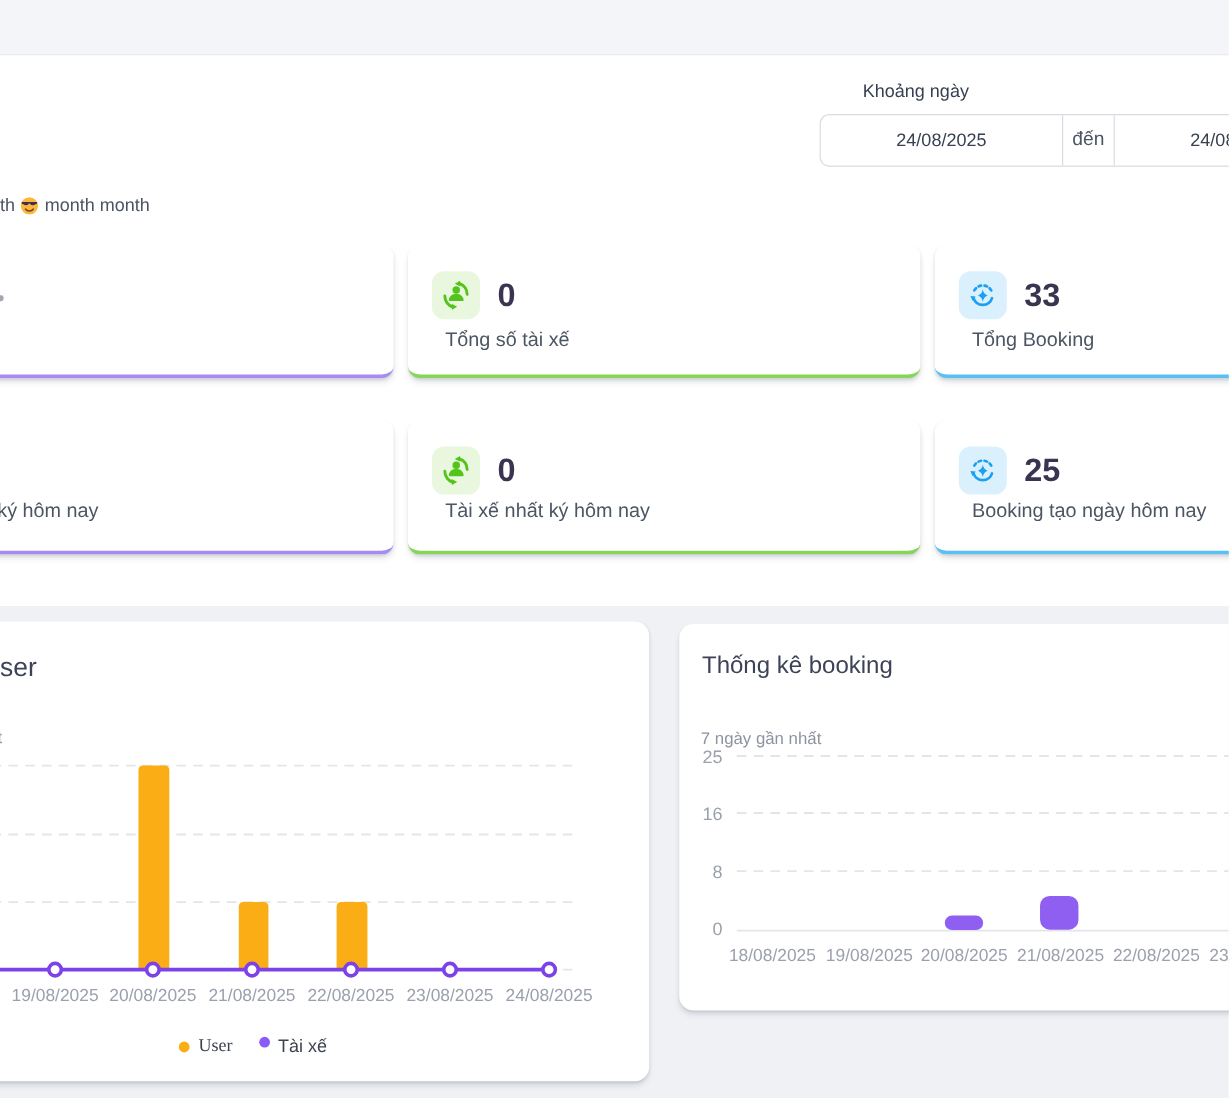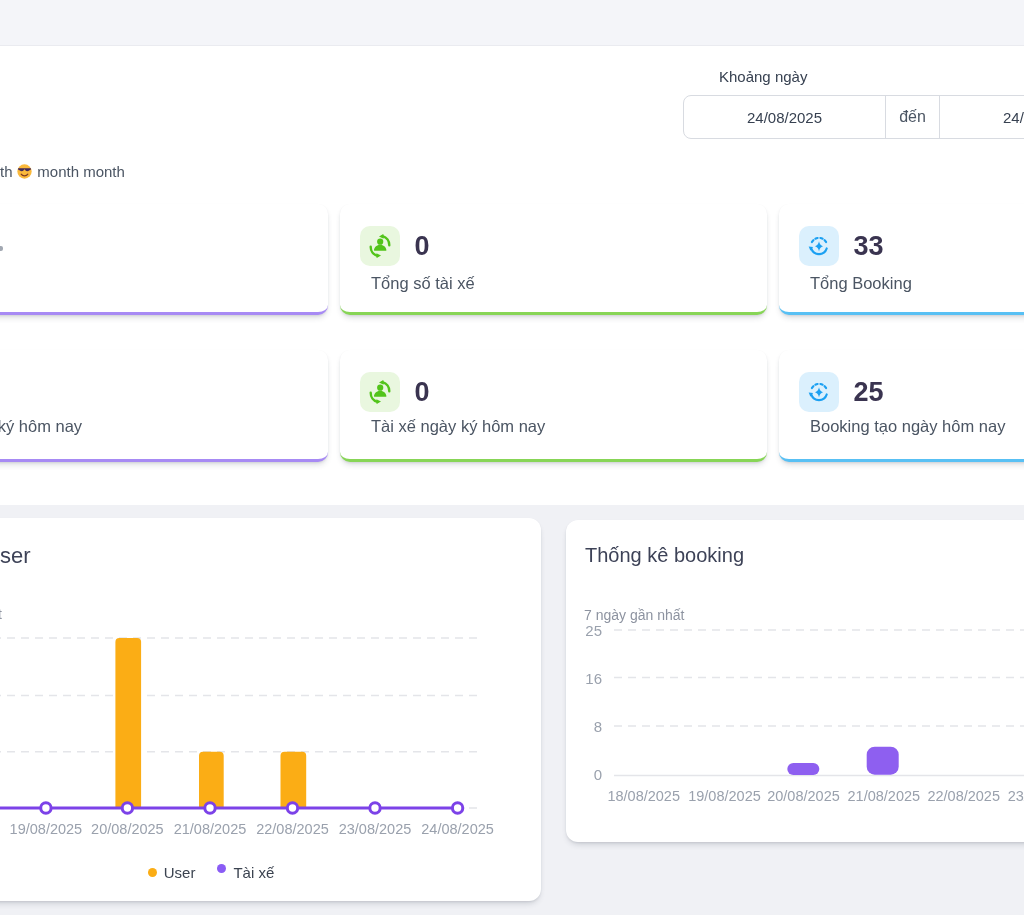--- a/index.html
+++ b/index.html
@@ -30,21 +30,21 @@
     <circle cx="9" cy="9" r="8.6" fill="#fbb93b"></circle>
     <path d="M1.2 5.2 L16.8 5.2 L16.3 7.2 L14.9 7.5 A3.3 2.9 0 0 1 9.9 7.5 L9.6 6.6 L8.4 6.6 L8.1 7.5 A3.3 2.9 0 0 1 3.1 7.5 L1.7 7.2 Z" fill="#432a59"></path>
     <path d="M5 12.2 A4.6 4 0 0 0 13 12.2" stroke="#803c22" stroke-width="1.4" fill="none" stroke-linecap="round"></path>
   </svg>
   <span>month month</span>
 </div>
 
 <div class="abs" style="left:683px; top:68px; font-size:15px; font-weight:500; color:#374151;margin-left:36px;">Khoảng ngày</div>
 <div class="abs" style="left:683px; top:95px; height:44px; display:flex; border:1px solid #d8dbe1; border-radius:8px; background:#fff; overflow:hidden;">
   <div style="width:201px; display:flex; align-items:center; justify-content:center; font-size:15px; color:#374151;">24/08/2025</div>
-  <div style="width:55px; display:flex; align-items:center; justify-content:center; font-size:16px; color:#4b5563; border-left:1px solid #d8dbe1; border-right:1px solid #d8dbe1;">đến</div>
+  <div style="width:44px; display:flex; align-items:center; justify-content:center; font-size:16px; color:#4b5563; border-left:1px solid #d8dbe1; border-right:1px solid #d8dbe1;">đến</div>
   <div style="width:201px; display:flex; align-items:center; justify-content:center; font-size:15px; color:#374151;">24/08/2025</div>
 </div>
 
 <div class="abs card statcard" style="left:-99px; top:204px; border-bottom:3px solid #a78af4;">
   <div style="position:absolute; left:99px; top:41.5px; width:2.5px; height:5px; background:#a2a8b2; border-radius:0 2px 2px 0;"></div>
 </div>
 <div class="abs card statcard" style="left:340px; top:204px; border-bottom:3px solid #87d556;">
   <div class="icbox" style="background:#e9f7df;">
     <svg width="26" height="26" viewBox="0 0 26 26">
       <circle cx="13.2" cy="8.7" r="3.1" fill="#52c41a"></circle>
@@ -84,21 +84,21 @@
     <svg width="26" height="26" viewBox="0 0 26 26">
       <circle cx="13.2" cy="8.7" r="3.1" fill="#52c41a"></circle>
       <path d="M13.2 11.7 c3.2 0 5.9 2.3 6.2 5.2 q0.1 0.9 -0.9 0.9 l-10.6 0 q-1 0 -0.9 -0.9 c0.3 -2.9 3 -5.2 6.2 -5.2 z" fill="#52c41a"></path>
       <path d="M15.6 3.1 a9.4 9.4 0 0 1 6.7 9.2" stroke="#52c41a" stroke-width="2.4" fill="none" stroke-linecap="round"></path>
       <path d="M16.4 0.9 l-4.4 2.5 4.6 2.4 z" fill="#52c41a"></path>
       <path d="M10.4 22.9 a9.4 9.4 0 0 1 -6.7 -9.2" stroke="#52c41a" stroke-width="2.4" fill="none" stroke-linecap="round"></path>
       <path d="M9.6 25.1 l4.4 -2.5 -4.6 -2.4 z" fill="#52c41a"></path>
     </svg>
   </div>
   <div class="num">0</div>
-  <div class="lbl" style="top:67px;">Tài xế ngày ký hôm nay</div>
+  <div class="lbl" style="top:67px;">Tài xế nhất ký hôm nay</div>
 </div>
 <div class="abs card statcard" style="left:779px; top:350px; height:112px; border-bottom:3px solid #58c0f4;">
   <div class="icbox" style="background:#dbf0fd;">
     <svg width="26" height="26" viewBox="0 0 26 26">
       <g stroke="#1ba0f2" stroke-width="2.2" fill="none" stroke-linecap="round">
         <path d="M9.45 5.72 A8.1 8.1 0 0 1 11.59 5.02"></path>
         <path d="M14.41 5.02 A8.1 8.1 0 0 1 16.55 5.72"></path>
         <path d="M18.63 7.17 A8.1 8.1 0 0 1 20.08 9.07"></path>
         <path d="M5.92 9.07 A8.1 8.1 0 0 1 7.37 7.17"></path>
         <path d="M5.3 15.5 A8.1 8.1 0 0 0 20.7 15.5"></path>
@@ -137,21 +137,21 @@
   <g class="xlab" text-anchor="middle">
     <text x="144.9" y="316">19/08/2025</text>
     <text x="226.4" y="316">20/08/2025</text>
     <text x="309" y="316">21/08/2025</text>
     <text x="391.5" y="316">22/08/2025</text>
     <text x="474" y="316">23/08/2025</text>
     <text x="556.6" y="316">24/08/2025</text>
   </g>
 </svg>
 <div class="abs" style="left:-99px; top:864px; width:620px; display:flex; justify-content:center; gap:22px; font-size:15px; color:#3b4350;">
-  <div style="display:flex; align-items:center; gap:7px;"><span style="width:9px;height:9px;border-radius:50%;background:#fbad15;"></span>User</div>
+  <div style="display:flex; align-items:center; gap:7px;font-family:Liberation Serif, serif;"><span style="width:9px;height:9px;border-radius:50%;background:#fbad15;"></span>User</div>
   <div style="display:flex; align-items:flex-start; gap:7px;"><span style="width:9px;height:9px;border-radius:50%;background:#8a5cf5;"></span>Tài xế</div>
 </div>
 
 <div class="abs card chartcard" style="left:566px; top:520px; width:640px; height:322px;"></div>
 <div class="abs ctitle" style="left:585px; top:544px;">Thống kê booking</div>
 <div class="abs csub" style="left:584px; top:573px;">7 ngày gần nhất</div>
 <svg class="abs" style="left:566px; top:520px;" width="458" height="322" viewBox="0 0 458 322">
   <g class="ylab" text-anchor="end">
     <text x="36" y="116">25</text>
     <text x="36" y="163.5">16</text>

